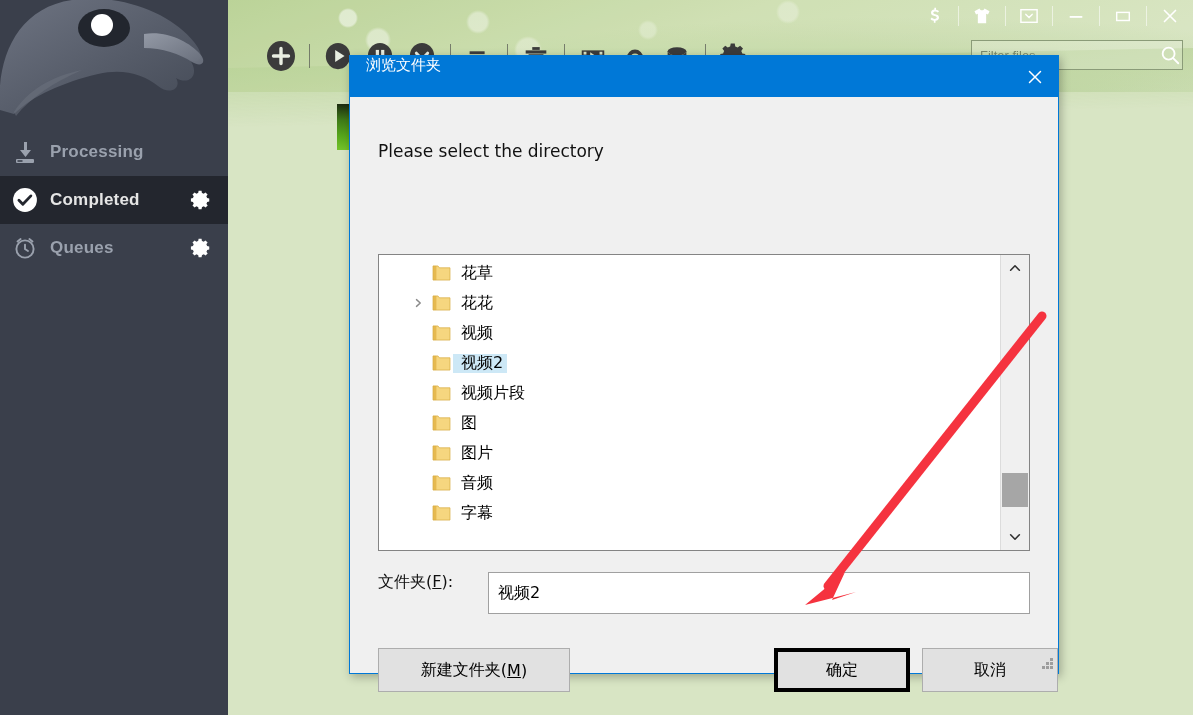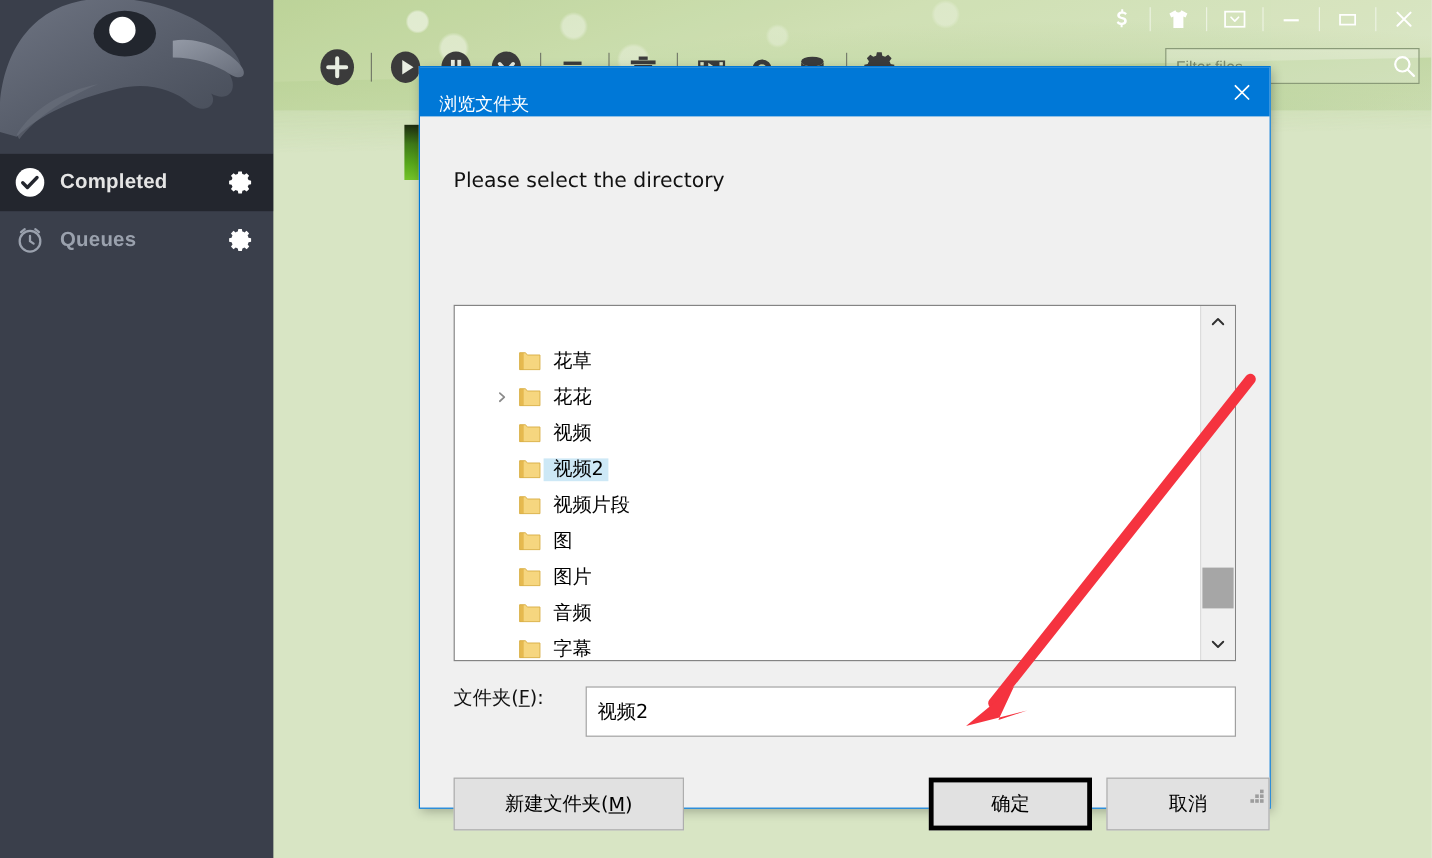--- a/index.html
+++ b/index.html
@@ -154,21 +154,21 @@
     width: 710px; height: 619px;
     background: #f0f0f0;
     border: 1px solid #0078d7;
     box-shadow: 2px 3px 9px rgba(0,0,0,.28);
     z-index: 20;
     display: flex; flex-direction: column;
   }
   #dialog-titlebar {
     height: 41px;
     background: #0078d7;
-    display: flex; align-items: flex-end;
+    display: flex; align-items: flex-start;
     flex: 0 0 41px;
   }
   #dialog-title {
     color: #ffffff; font-size: 15px;
     padding-left: 16px;
     flex: 1 1 auto;
     font-family: "DejaVu Sans", "Liberation Sans", sans-serif;
   }
   #dialog-close {
     width: 46px; height: 41px;
@@ -188,21 +188,20 @@
     position: absolute; left: 28px; top: 157px;
     width: 652px; height: 297px;
     background: #ffffff;
     border: 1px solid #848484;
     display: flex;
   }
   #tree {
     flex: 1 1 auto;
     overflow: hidden;
     padding-top: 3px;
-    margin-top: 28px;
   }
   .tree-row {
     height: 30px;
     display: flex; align-items: center;
     padding-left: 28px;
     font-size: 16px; color: #000;
     font-family: "DejaVu Sans", "Liberation Sans", sans-serif;
   }
   .twisty {
     width: 22px; height: 22px; flex: 0 0 22px;
@@ -305,20 +304,30 @@
           </linearGradient>
         </defs>
         <path d="M6 120 C 2 70, 22 18, 78 10 C 128 3, 178 24, 200 52 C 212 67, 206 74, 196 70 C 206 84, 196 96, 182 88 C 188 98, 176 106, 164 96 C 150 84, 128 78, 104 84 C 70 92, 38 106, 20 124 Z" fill="url(#gHead)"></path>
         <path d="M150 44 C 172 40, 196 52, 206 64 C 213 72, 208 78, 198 72 C 186 64, 168 58, 150 58 Z" fill="url(#gBeak)" opacity=".9"></path>
         <ellipse cx="110" cy="38" rx="26" ry="19" fill="#22262e"></ellipse>
         <circle cx="108" cy="35" r="11" fill="#ffffff"></circle>
         <path d="M20 122 C 34 100, 58 86, 88 80 C 60 92, 36 108, 22 126 Z" fill="#6d737f" opacity=".5"></path>
       </svg>
     </div>
 
+    <div class="side-item">
+      <span class="side-icon">
+        <svg width="24" height="24" viewBox="0 0 24 24" fill="#9aa1ad">
+          <path d="M11 2h3v8h4l-5.5 7L7 10h4z"></path>
+          <rect x="3" y="19" width="18" height="4" rx="1"></rect>
+          <rect x="4.5" y="20.2" width="5" height="1.6" fill="#3a3f4b"></rect>
+        </svg>
+      </span>
+      <span class="side-label">Processing</span>
+    </div>
 
     <div class="side-item active">
       <span class="side-icon">
         <svg width="26" height="26" viewBox="0 0 24 24">
           <circle cx="12" cy="12" r="11" fill="#ffffff"></circle>
           <path d="M6.4 12.3l3.6 3.6 7.4-7.7" stroke="#23262e" stroke-width="2.6" fill="none" stroke-linecap="round" stroke-linejoin="round"></path>
         </svg>
       </span>
       <span class="side-label">Completed</span>
       <span class="gear-btn">

